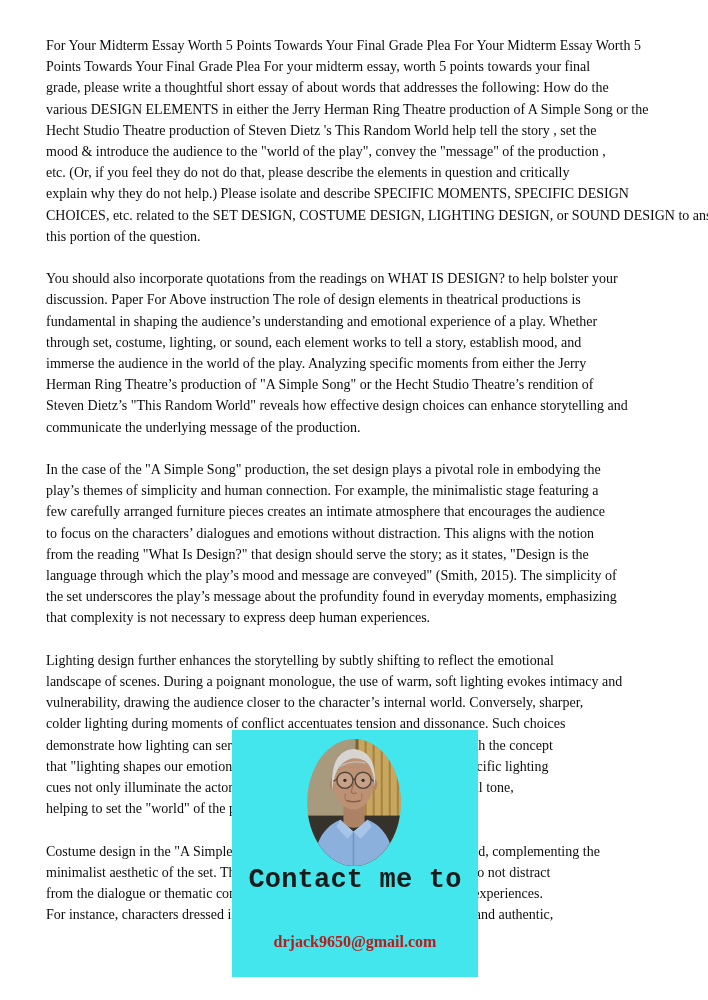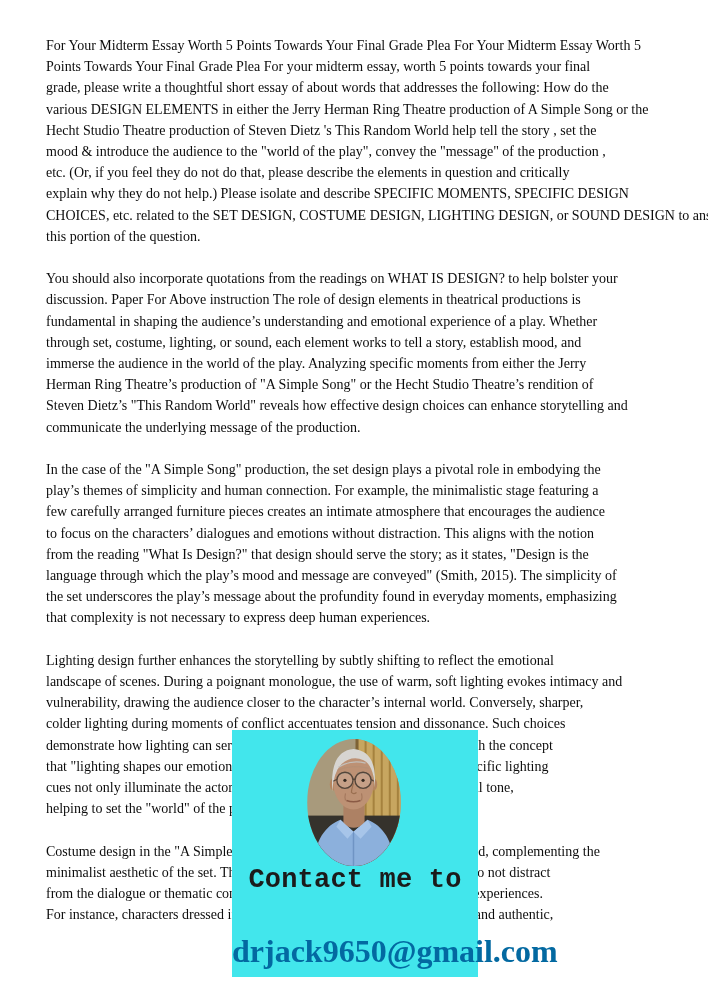--- a/index.html
+++ b/index.html
@@ -41,22 +41,22 @@
     letter-spacing: 0.2px;
   }
   .msg1 { top: 135px; }
   .msg2 { top: 167px; }
   .email {
     position: absolute;
     left: 0; top: 203px; width: 100%;
     text-align: center;
     font-family: "Liberation Serif", serif;
     font-weight: 700;
-    font-size: 32px;
-    color: #0369a1;
+    font-size: 16px;
+    color: #b91c1c;
   }
 </style>
 </head>
 <body>
 
 <div class="doc" id="doc">
     <div class="paragraph">
       <div class="line">For Your Midterm Essay Worth 5 Points Towards Your Final Grade Plea For Your Midterm Essay Worth 5</div>
       <div class="line">Points Towards Your Final Grade Plea For your midterm essay, worth 5 points towards your final</div>
       <div class="line">grade, please write a thoughtful short essay of about words that addresses the following: How do the</div>

